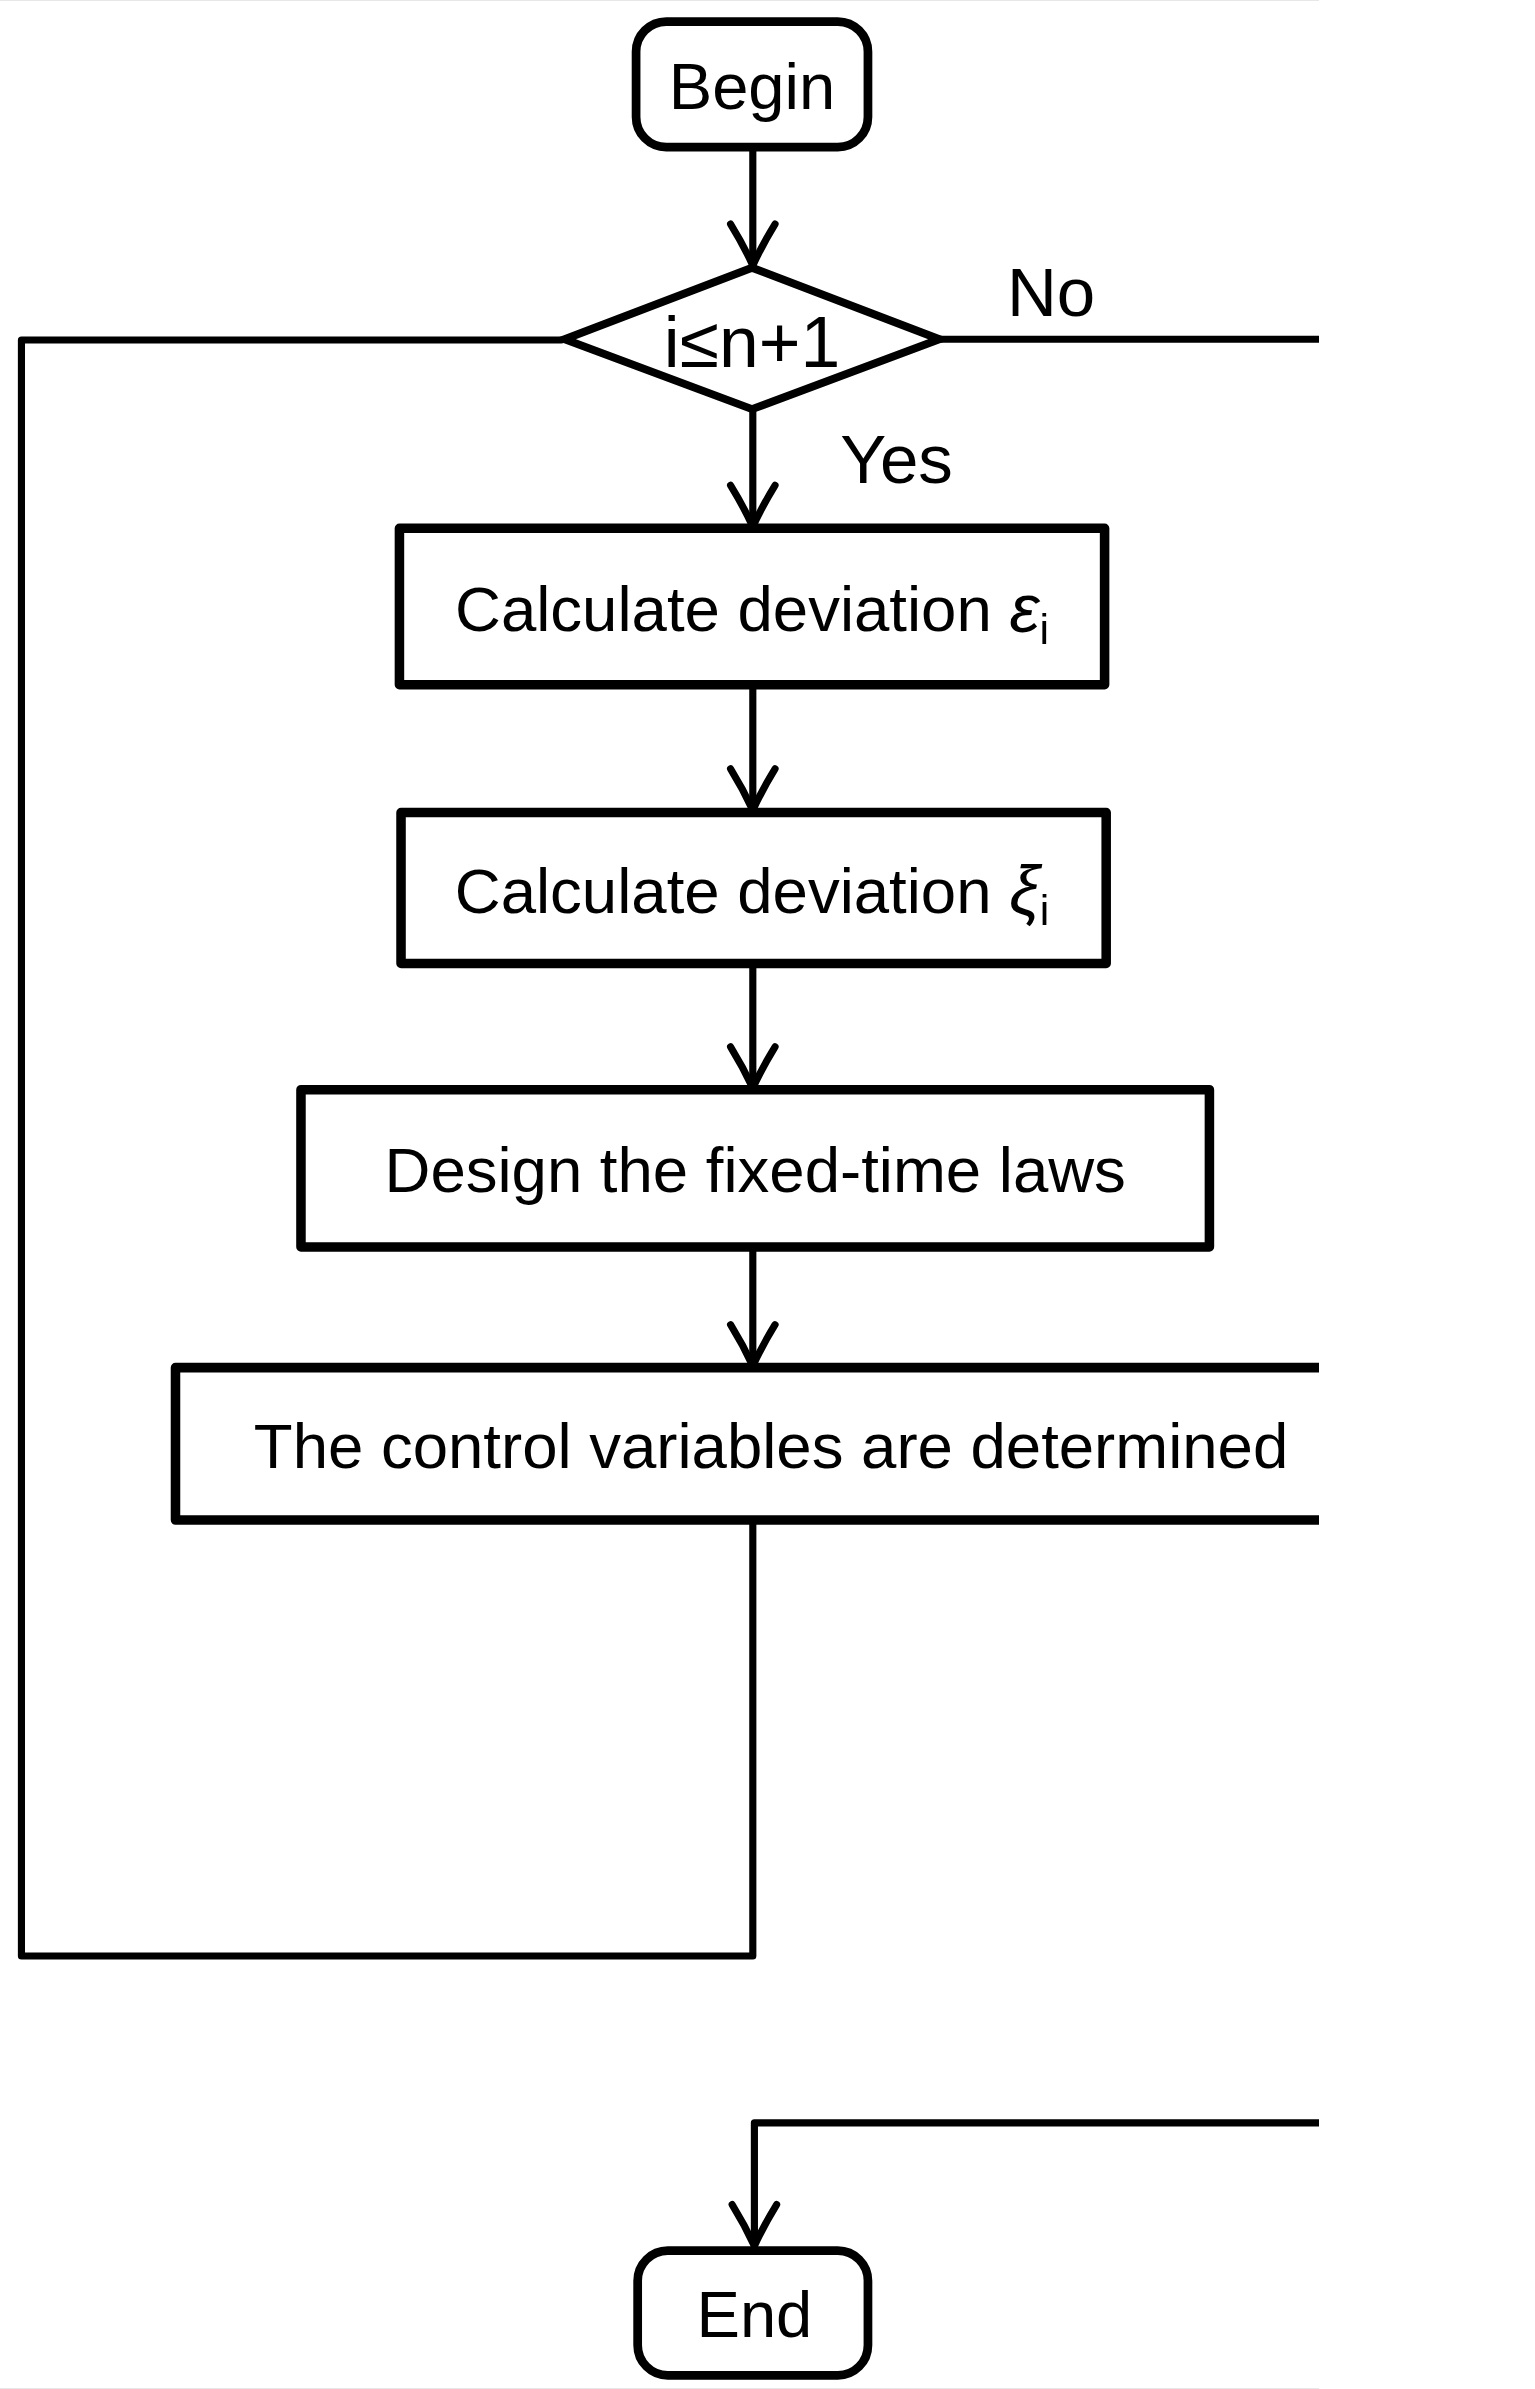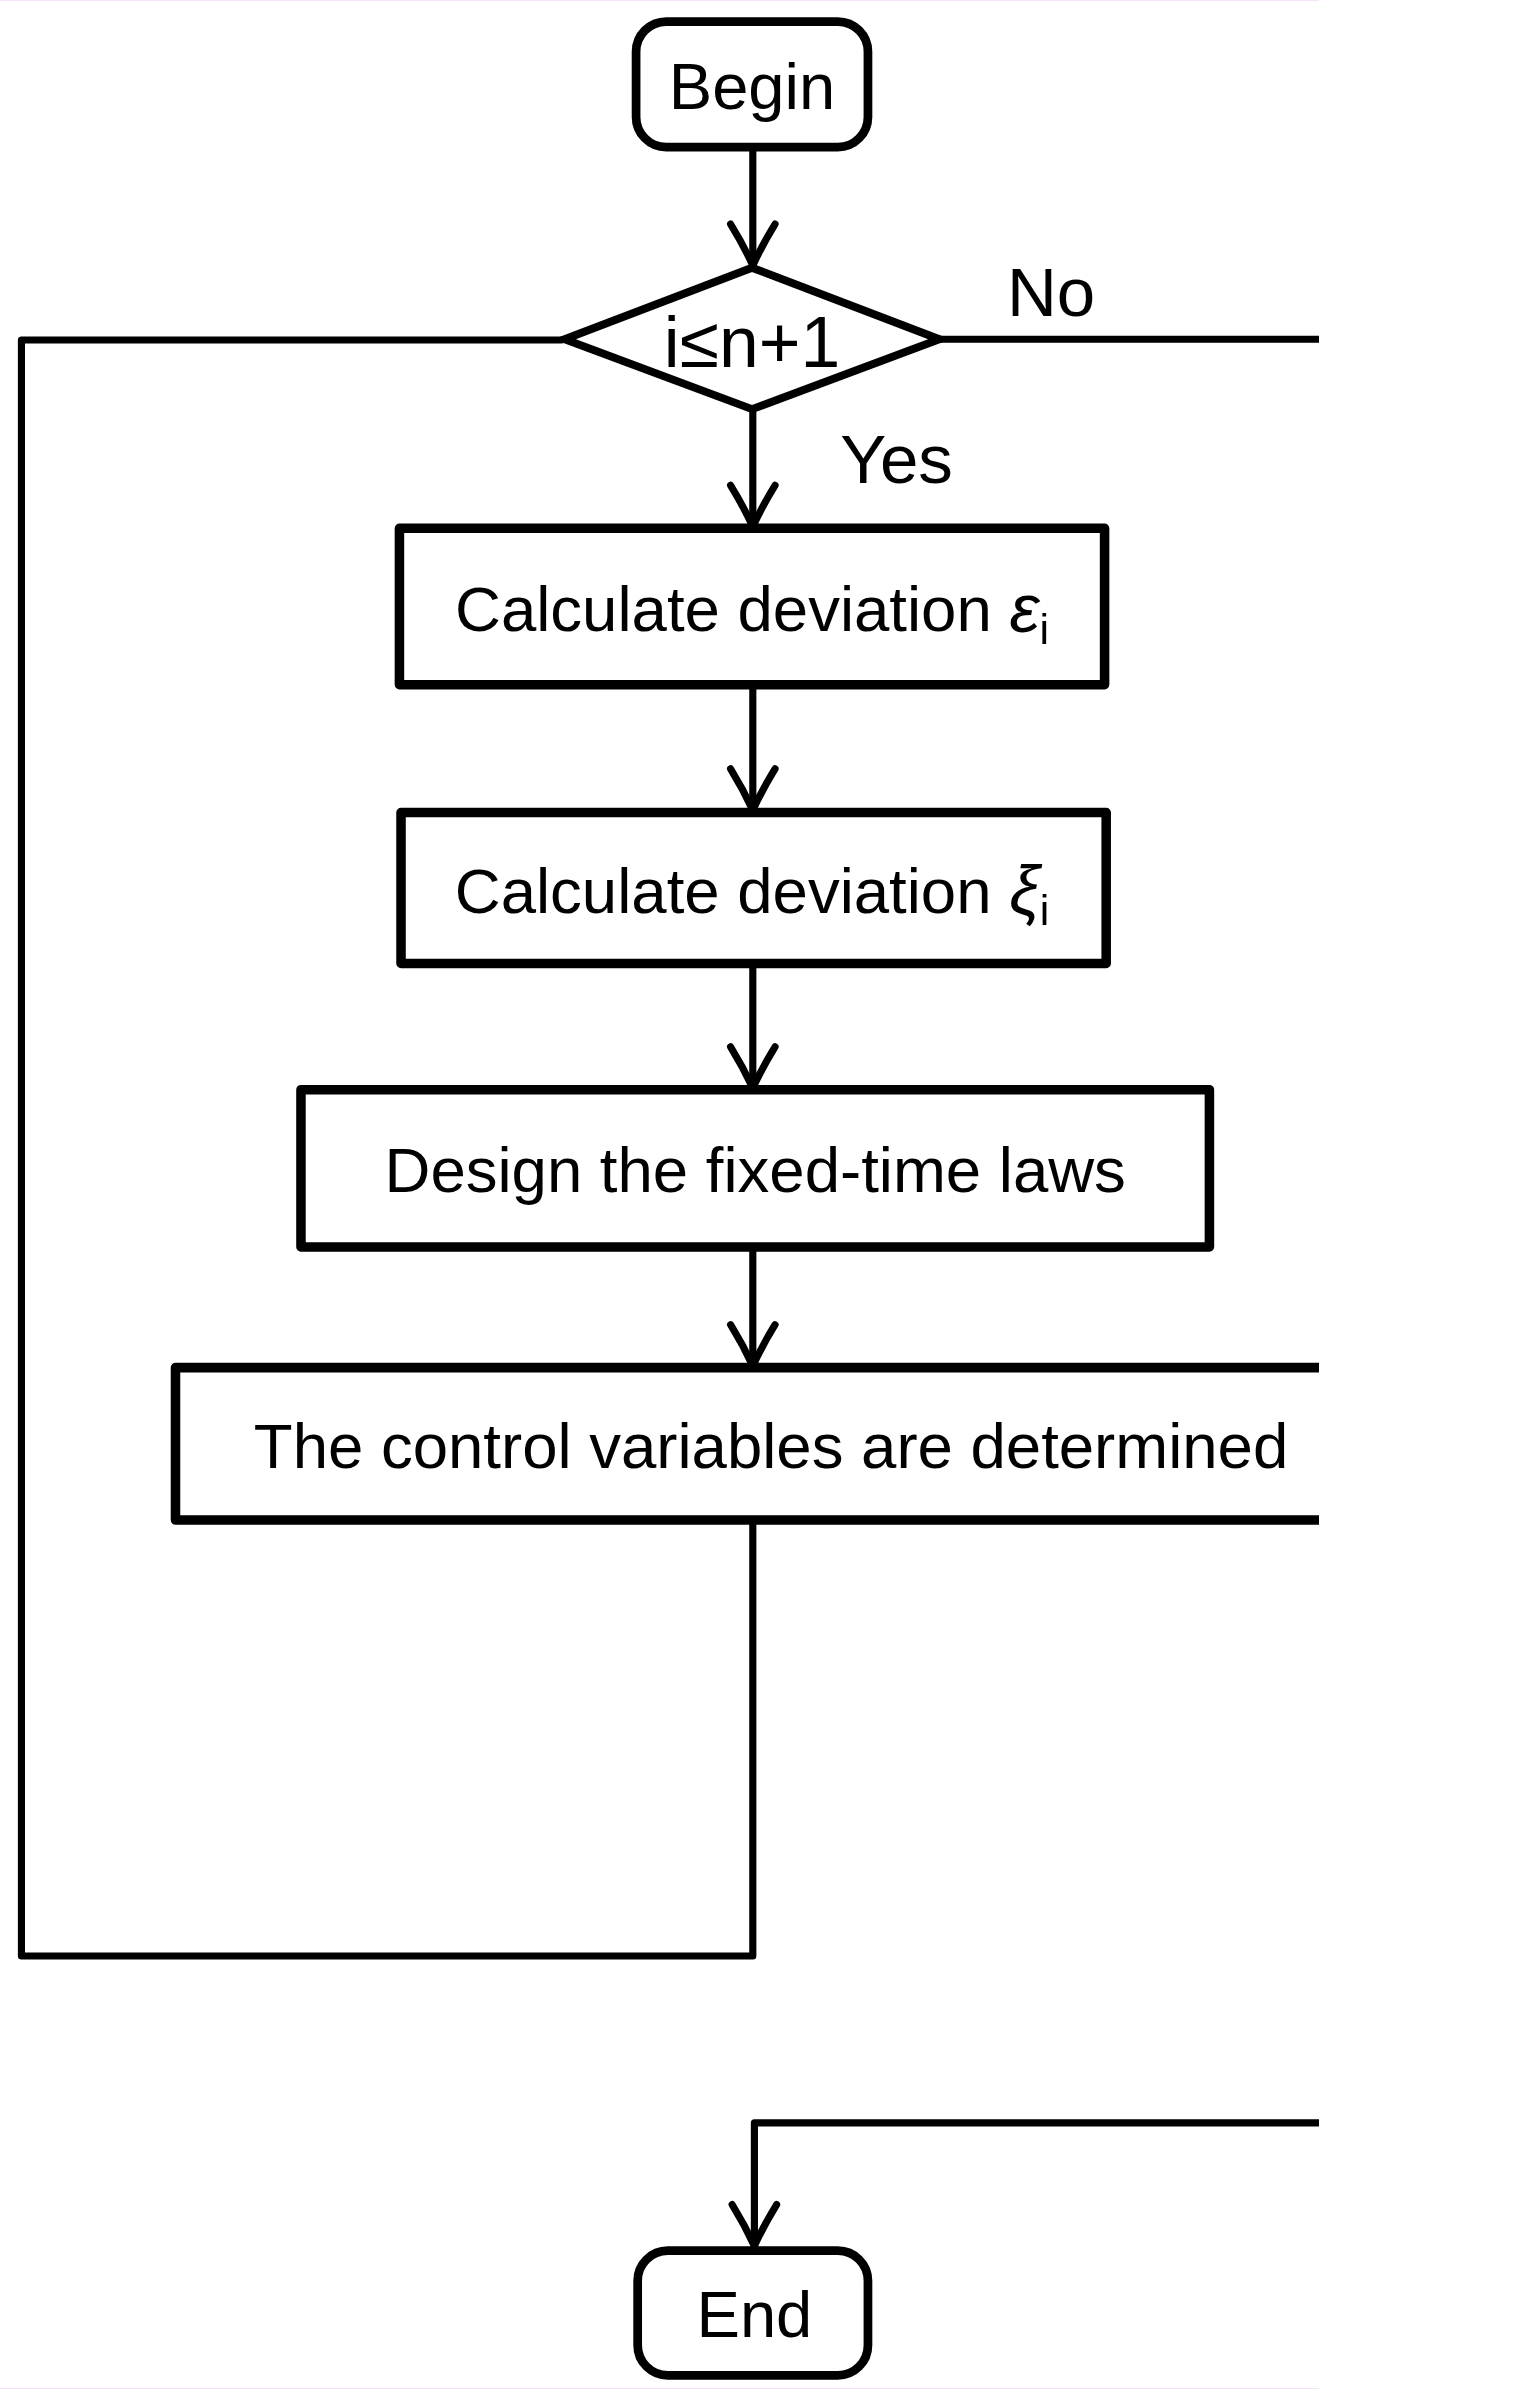--- a/index.html
+++ b/index.html
@@ -1,20 +1,20 @@
 <!DOCTYPE html>
 <html style="font-size:12.7px"><head>
 <meta charset="utf-8">
 <style>
   html, body { margin: 0; padding: 0; background: #ffffff; }
   .canvas {
     position: relative;
     width: 1319px;
     height: 2389px;
-    background: #d946ef;
+    background: #737373;
     overflow: hidden;
   }
   svg { position: absolute; inset: 0; display: block; }
   text {
     font-family: "Liberation Sans", "DejaVu Sans", sans-serif;
     fill: #000000;
   }
   .shape {
     fill: #ffffff;
     stroke: #000000;

